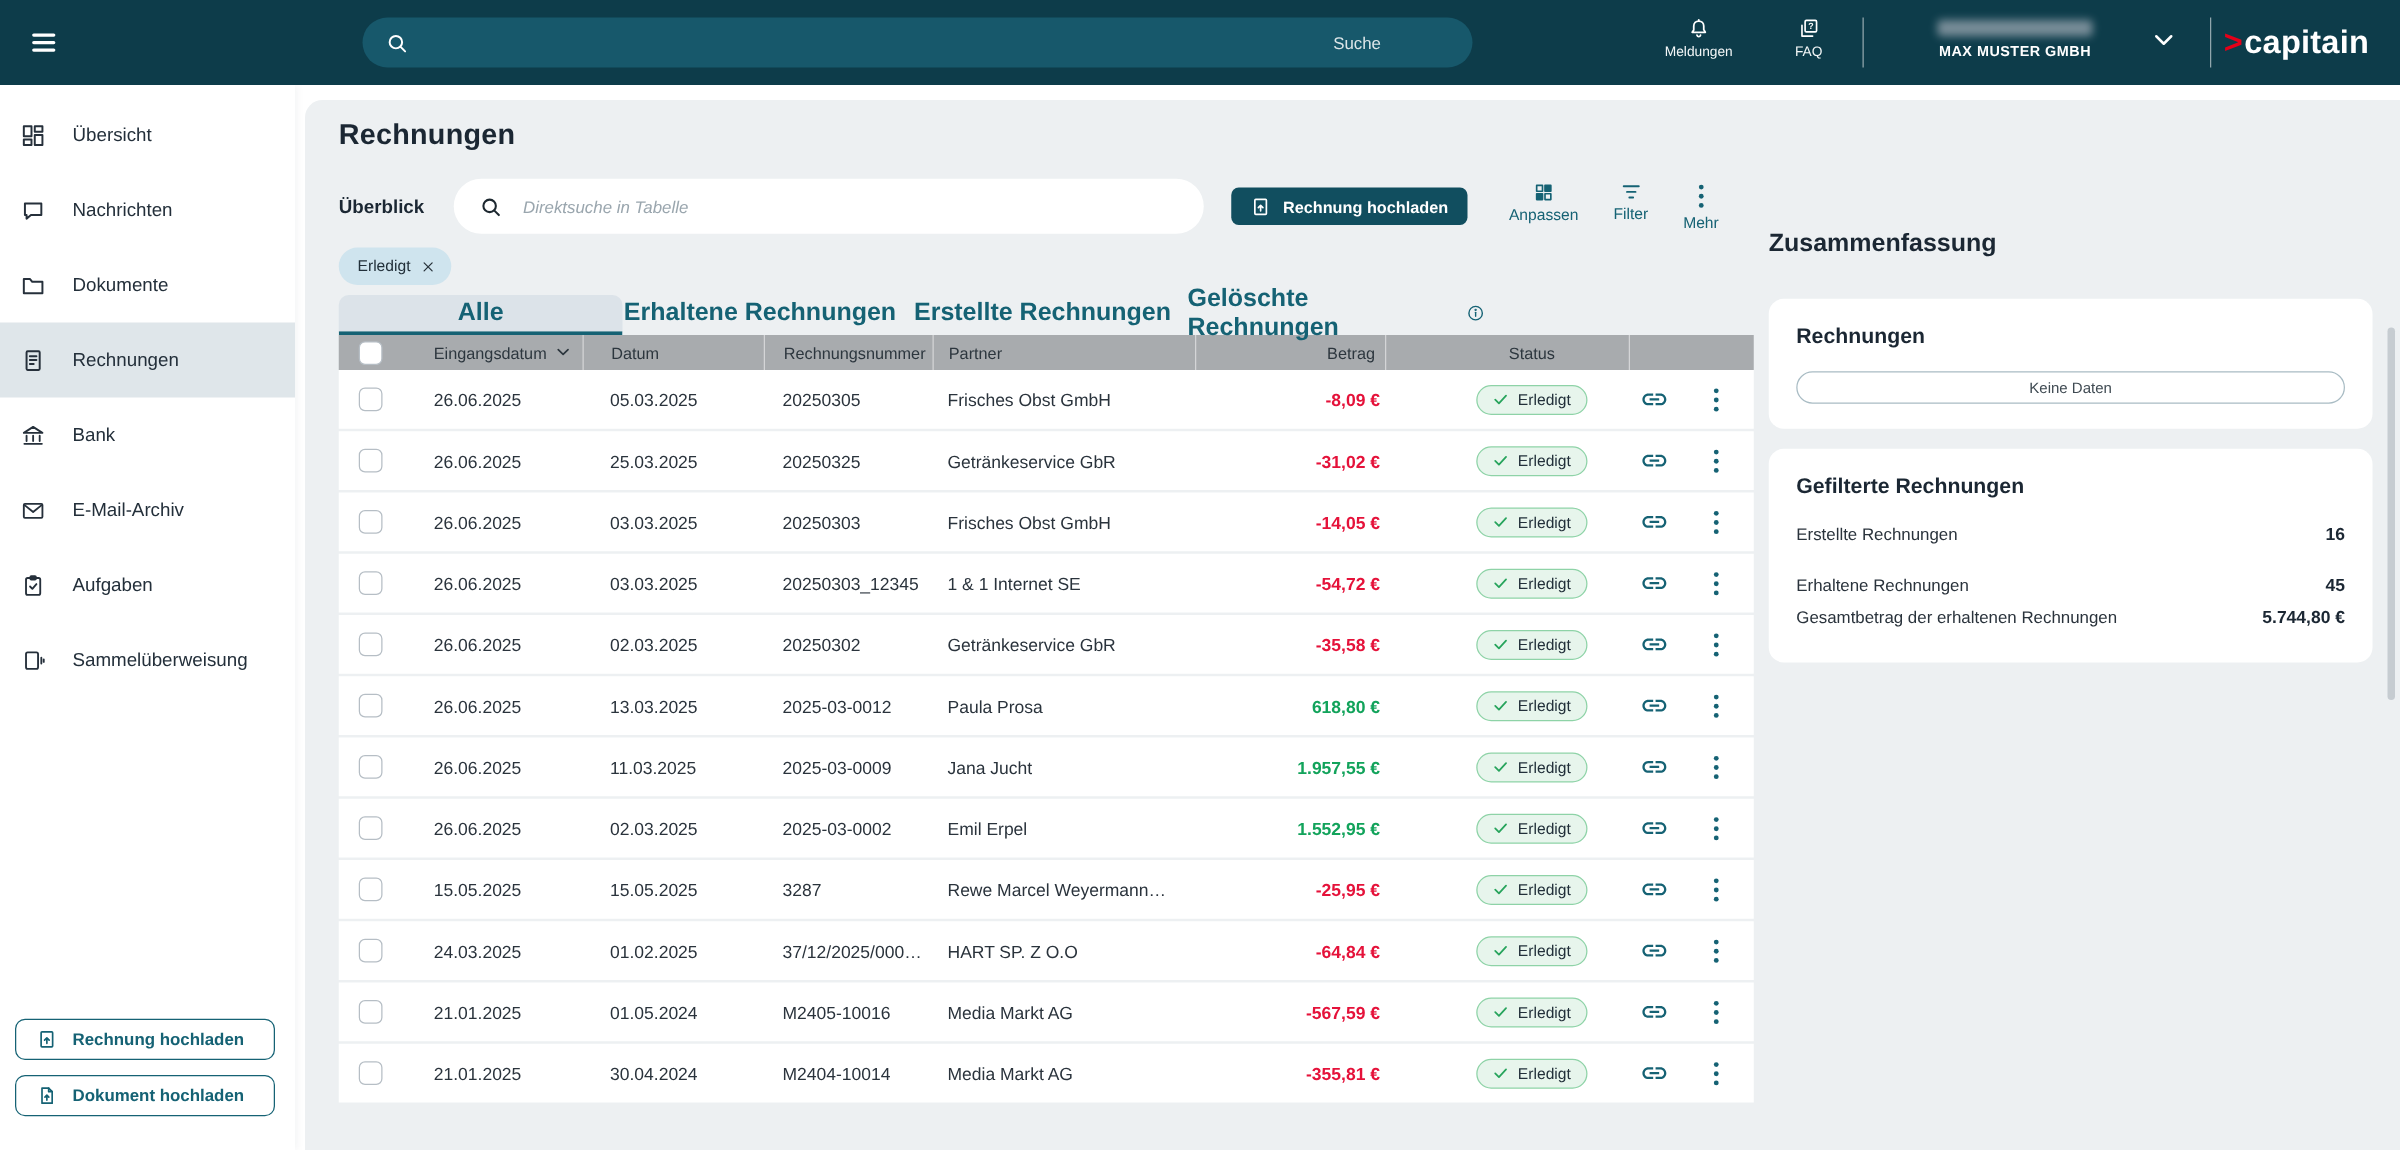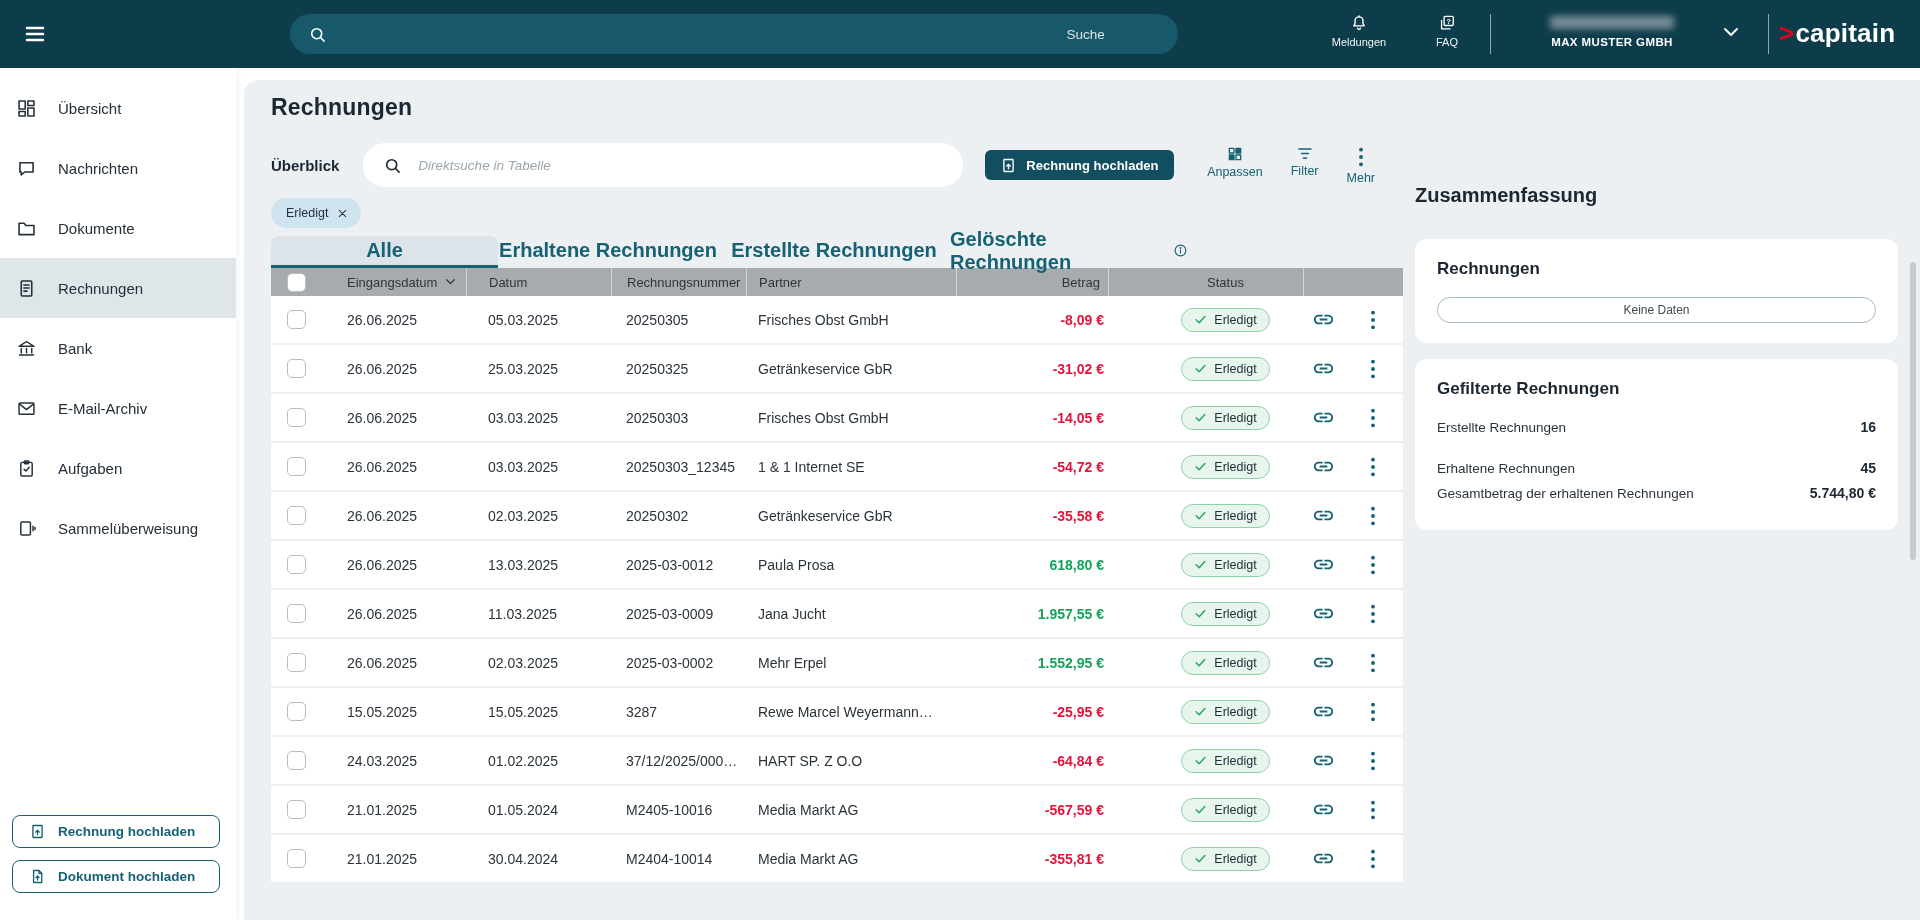--- a/index.html
+++ b/index.html
@@ -671,21 +671,21 @@
               </div>
   </div>
 
   <div class="trow grid">
     <div class="c-center">
                 <span class="checkbox"></span>
               </div>
     <div class="c-eing">26.06.2025</div>
     <div class="c-datum">02.03.2025</div>
     <div class="c-rnum">2025-03-0002</div>
-    <div class="c-partner">Mehr Erpel</div>
+    <div class="c-partner">Emil Erpel</div>
     <div class="c-betrag" style="color: rgb(18, 163, 91);">1.552,95 €</div>
     <div></div>
     <div class="c-center">
       <span class="badge">
         <span>
                     <svg width="13" height="11" viewBox="0 0 24 20" fill="none" stroke="#27a45c" stroke-width="2.6" stroke-linecap="round" stroke-linejoin="round">
                       <path d="M4 10.5l5.5 5.5L20 4.5"></path>
                     </svg>
                   </span>
         <span>Erledigt</span>

